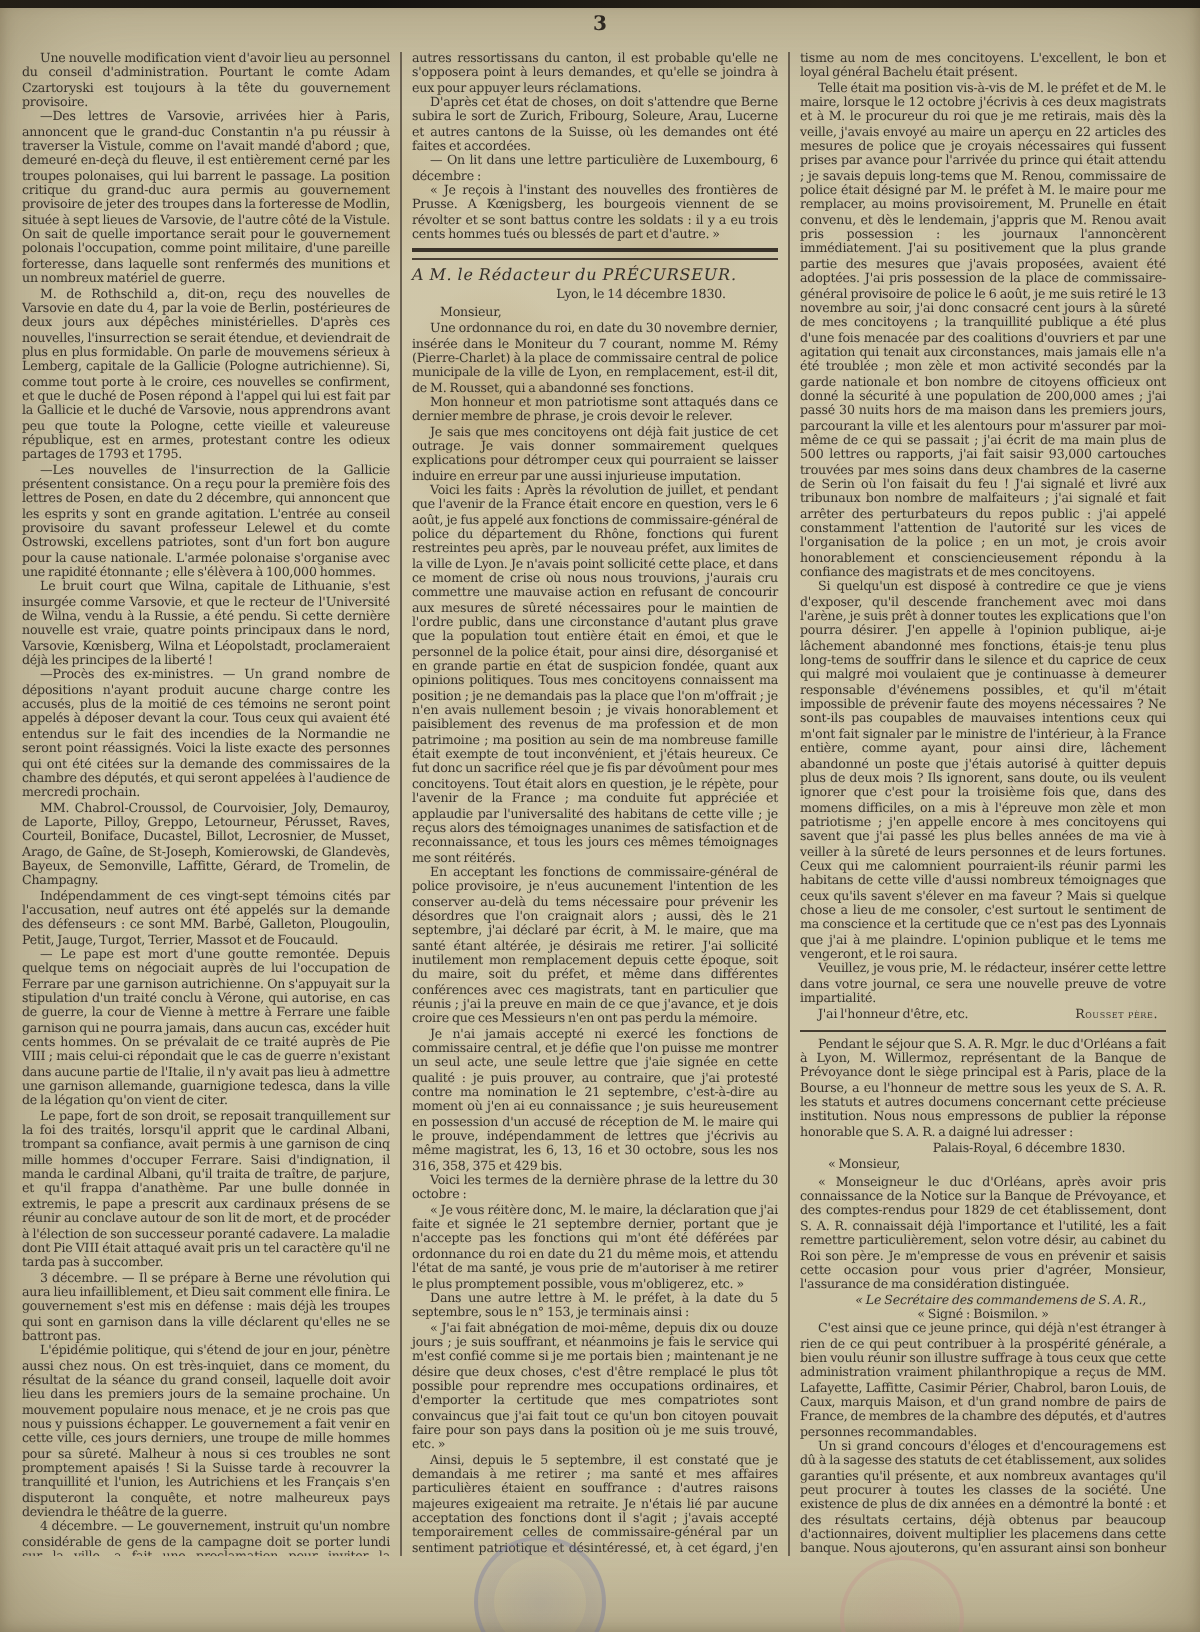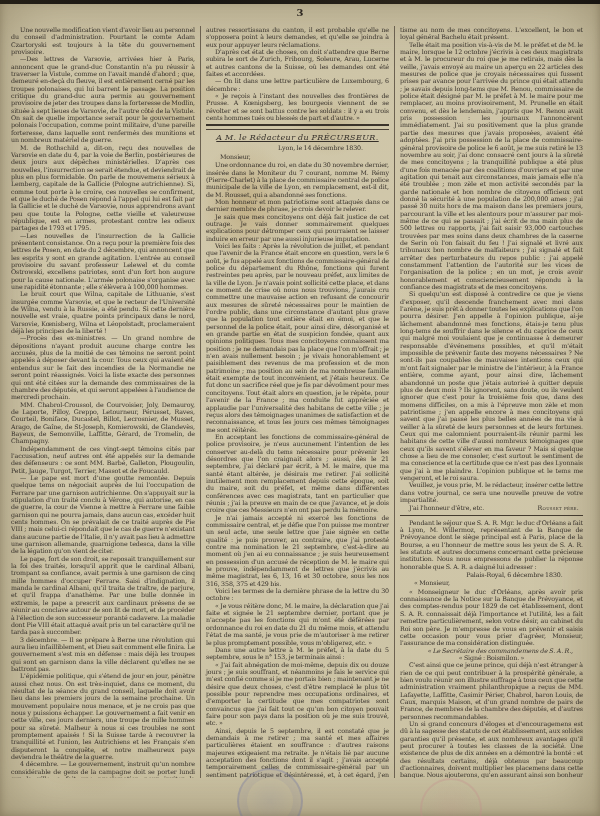--- a/index.html
+++ b/index.html
@@ -37,22 +37,22 @@
     width:194px;box-sizing:border-box;padding:0 5px;
     overflow:hidden;height:752px;
     font-size:6.3px;line-height:7.35px;
     letter-spacing:-0.1px;word-spacing:-0.4px;
     text-align:justify;
   }
   .col + .col{border-left:1px solid #6b6150;}
   .blk{margin:0;text-indent:9px;hyphens:auto;}
   .blk.noindent{text-indent:0;}
   .blk.heading{
-    text-indent:0;text-align:center;font-style:italic;
-    font-size:8px;line-height:11px;letter-spacing:.4px;margin:2px 0 1px 0;text-decoration:underline;
+    text-indent:0;font-style:italic;
+    font-size:8px;line-height:11px;letter-spacing:.4px;margin:2px 0 1px 0;
   }
   .blk.dateline{text-indent:0;text-align:center;padding-left:46px;margin:1px 0;}
   .blk.salutation{text-indent:14px;margin-bottom:1px;}
   .blk.center{text-indent:0;text-align:center;}
   .blk.right-italic{text-indent:0;text-align:right;font-style:italic;padding-right:10px;}
   .double-rule{
     height:3px;margin:3px 0 2px 0;
     border-top:2px solid #3a332a;border-bottom:1px solid #4a4136;
   }
   .rule{

